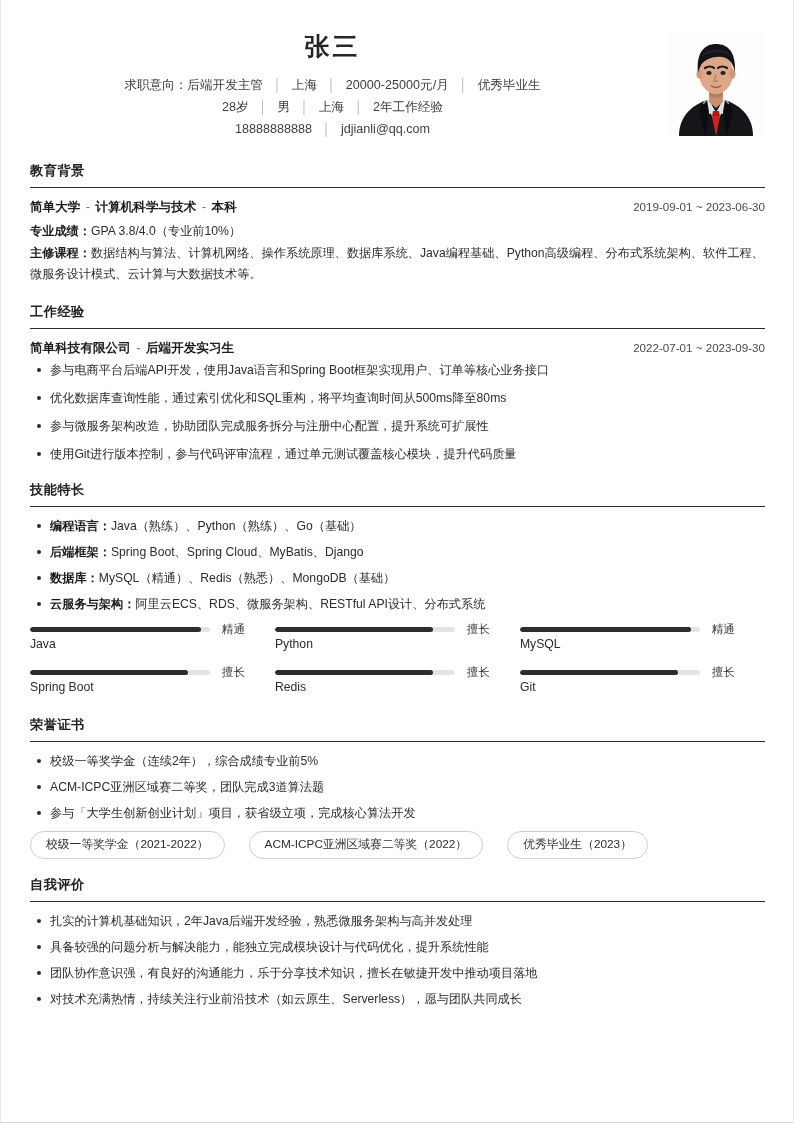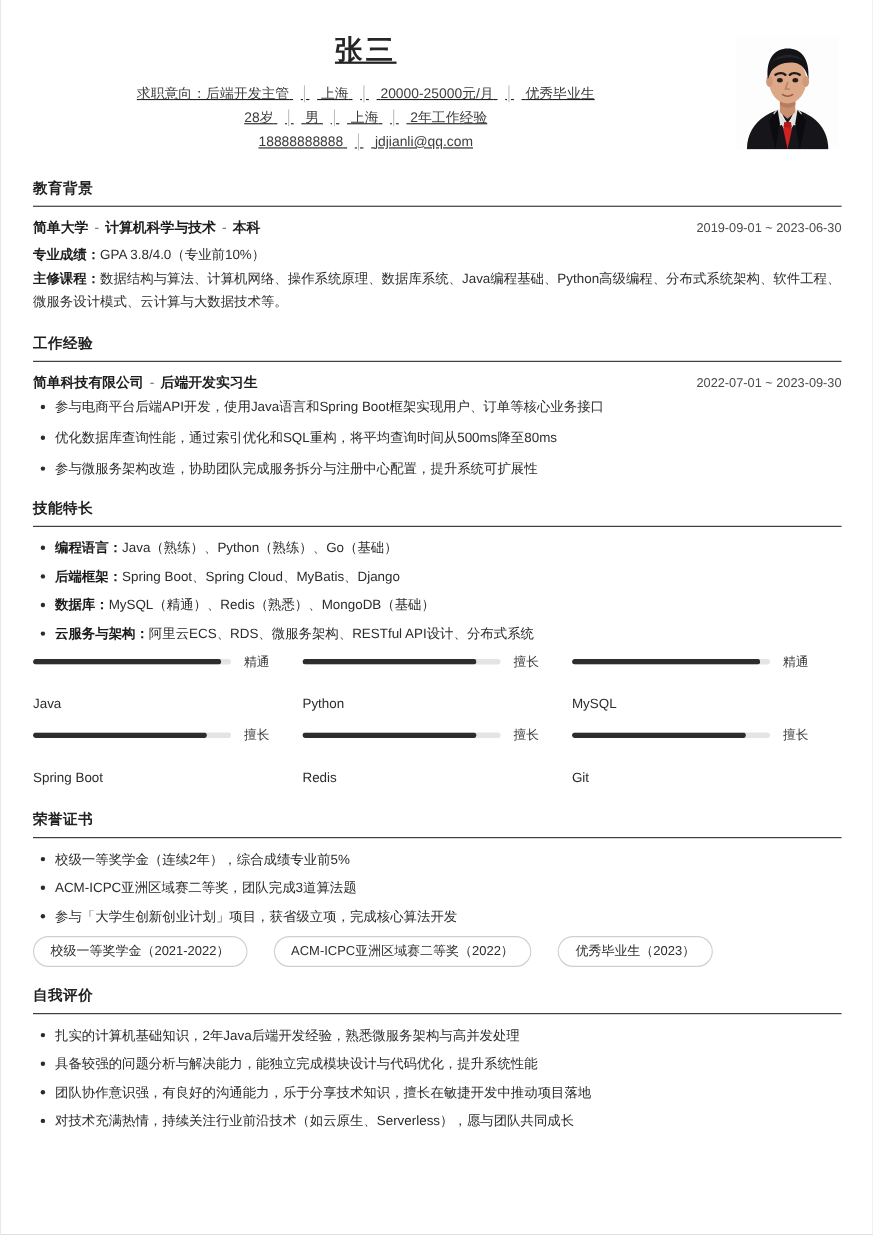--- a/index.html
+++ b/index.html
@@ -31,21 +31,20 @@
   }
 
   
   .header {
     position: relative;
     min-height: 116px;
   }
   .header-main {
     padding-right: 130px;
     text-align: center;
-    text-decoration: underline;
   }
   .name {
     font-size: 25px;
     font-weight: 700;
     letter-spacing: 3px;
     color: #262626;
     line-height: 36px;
     margin: 2px 0 10px 0;
   }
   .meta-line {
@@ -168,21 +167,21 @@
     border-radius: 3px;
   }
   .skill-level {
     font-size: 11.6px;
     color: #3a3a3a;
     white-space: nowrap;
   }
   .skill-name {
     font-size: 12.2px;
     color: #2b2b2b;
-    margin-top: 24px;
+    margin-top: 0;
   }
 
   
   .tags {
     display: flex;
     flex-wrap: wrap;
     gap: 24px;
     margin-top: 2px;
   }
   .tag {
@@ -301,20 +300,21 @@
         <div class="entry-title">
           <span>简单科技有限公司</span><span class="sep"> - </span><span>后端开发实习生</span>
         </div>
         <div class="entry-date">2022-07-01 ~ 2023-09-30</div>
       </div>
 
       <ul class="bullets">
         <li>参与电商平台后端API开发，使用Java语言和Spring Boot框架实现用户、订单等核心业务接口</li>
         <li>优化数据库查询性能，通过索引优化和SQL重构，将平均查询时间从500ms降至80ms</li>
         <li>参与微服务架构改造，协助团队完成服务拆分与注册中心配置，提升系统可扩展性</li>
+        <li>使用Git进行版本控制，参与代码评审流程，通过单元测试覆盖核心模块，提升代码质量</li>
       </ul>
     </div>
 
     <div class="section">
       <div class="section-title">技能特长</div>
       <div class="section-rule"></div>
 
       <ul class="bullets tight">
         <li><span class="k">编程语言：</span><span>Java（熟练）、Python（熟练）、Go（基础）</span></li>
         <li><span class="k">后端框架：</span><span>Spring Boot、Spring Cloud、MyBatis、Django</span></li>

